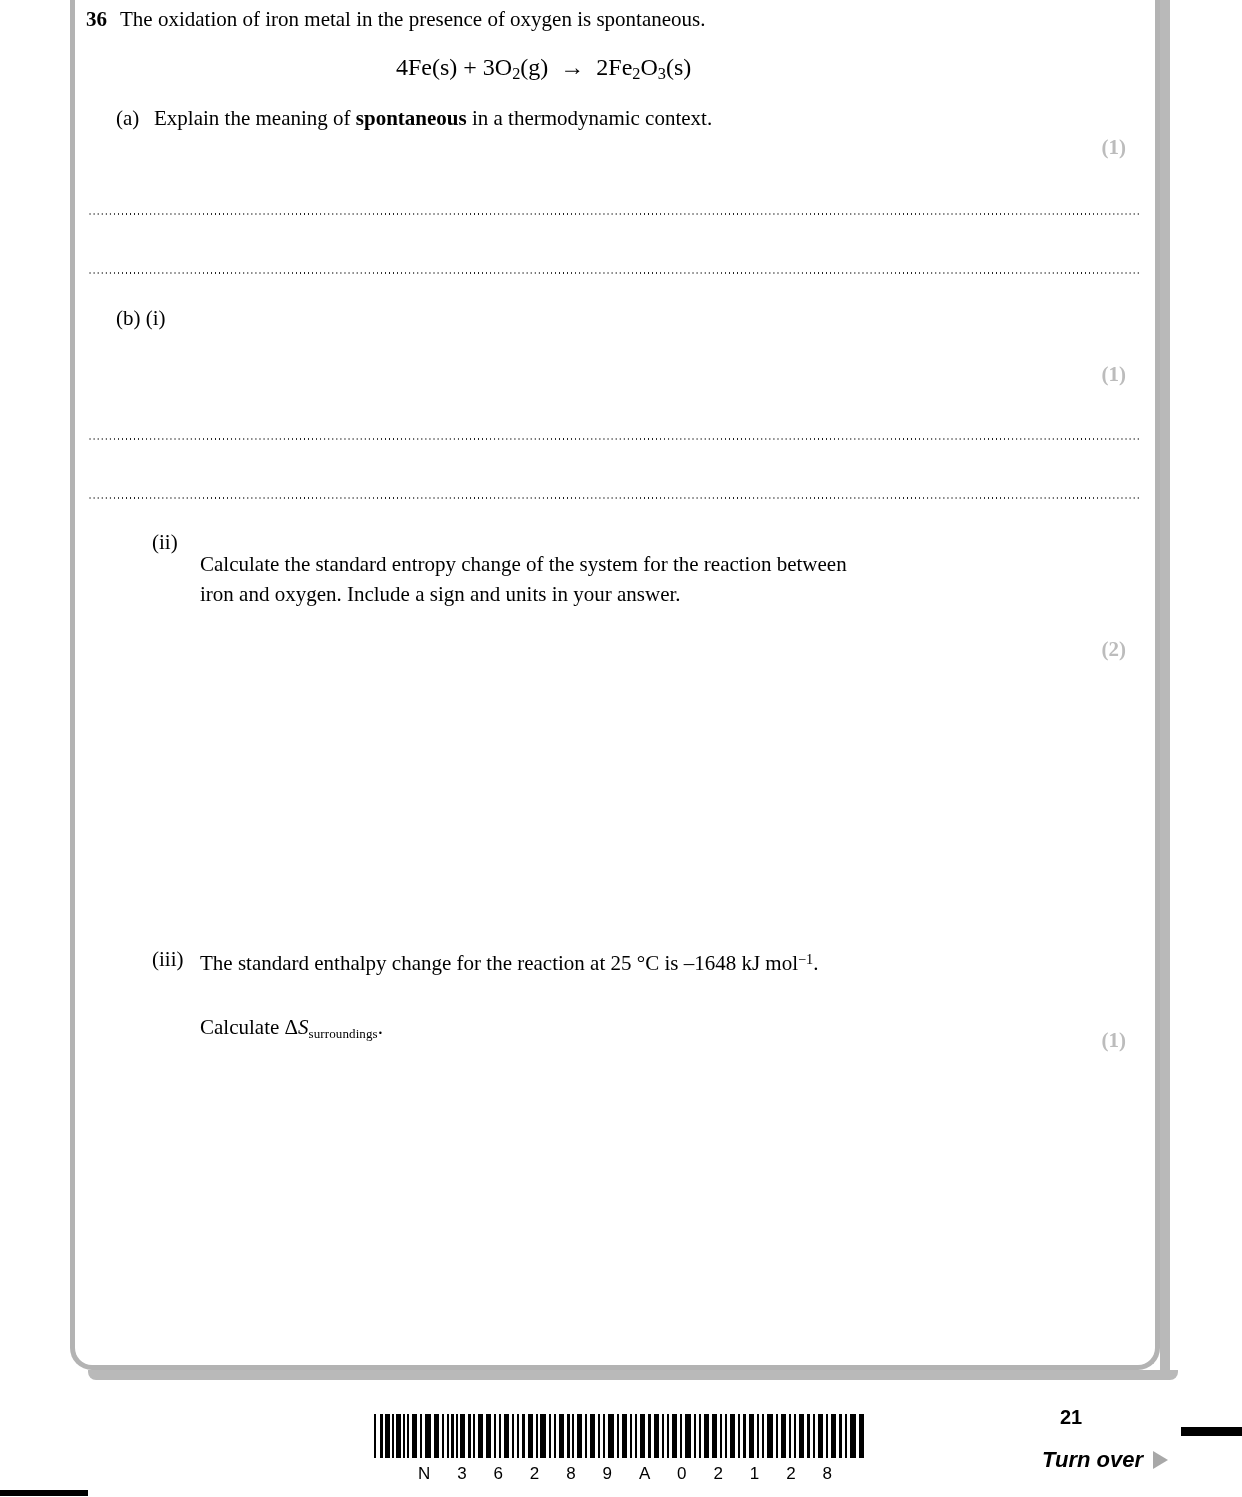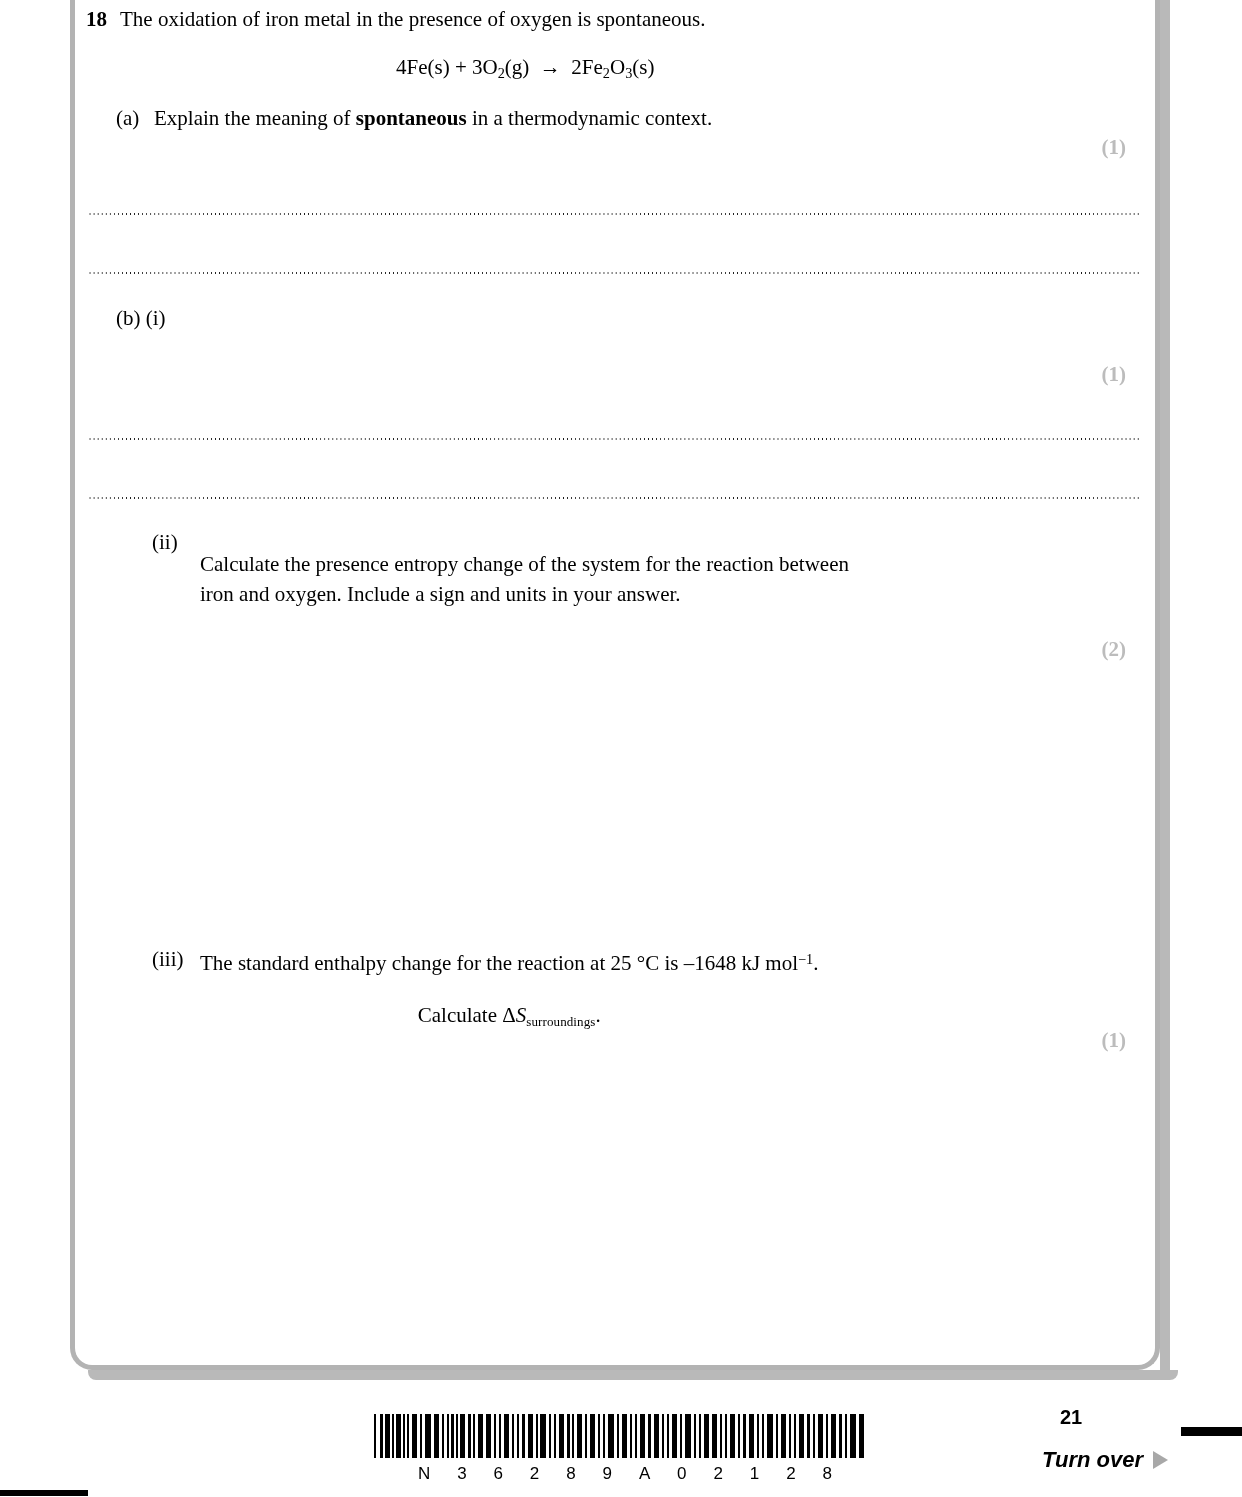--- a/index.html
+++ b/index.html
@@ -74,21 +74,21 @@
     flex: none;
   }
   .q-text {
     font-size: 21px;
     line-height: 30px;
   }
   .q-text b { font-weight: bold; }
 
   .equation {
     position: absolute;
-    font-size: 21px;
+    font-size: 24px;
     line-height: 30px;
     white-space: nowrap;
   }
 
   sub { font-size: 0.68em; vertical-align: -0.25em; }
   sup { font-size: 0.68em; vertical-align: 0.45em; }
 
   .marks {
     position: absolute;
     font-size: 21px;
@@ -193,21 +193,21 @@
 </head>
 <body>
 
 <div id="frame-shadow-right"></div>
 <div id="frame-shadow-bottom"></div>
 <div id="page-frame"></div>
 
 <div id="content">
 
   <div class="q-row" style="left:8px; top:4px; width:1000px;">
-    <div class="q-num">18</div>
+    <div class="q-num">36</div>
     <div class="q-text">The oxidation of iron metal in the presence of oxygen is spontaneous.</div>
   </div>
 
   <div class="equation" style="left:318px; top:52px;">
     <span>4Fe(s) + 3O</span><sub>2</sub><span>(g)</span>&nbsp;&nbsp;<span>→</span>&nbsp;&nbsp;<span>2Fe</span><sub>2</sub><span>O</span><sub>3</sub><span>(s)</span>
   </div>
 
   <div class="q-row" style="left:38px; top:103px; width:990px;">
     <div class="q-label" style="width:38px;">(a)</div>
     <div class="q-text"><span>Explain the meaning of </span><b>spontaneous</b><span> in a thermodynamic context.</span></div>
@@ -221,31 +221,31 @@
     <div class="q-label" style="width:84px;">(b) (i)</div>
   </div>
   <div class="marks" style="left:988px; top:362px;">(1)</div>
 
   <div class="dotline" style="top:438px;"></div>
   <div class="dotline" style="top:497px;"></div>
 
   <div class="q-row" style="left:74px; top:527px; width:990px;">
     <div class="q-label" style="width:48px;">(ii)</div>
     <div class="q-text">
-      <div style="margin-top:22px;">Calculate the presence entropy change of the system for the reaction between</div>
+      <div style="margin-top:22px;">Calculate the standard entropy change of the system for the reaction between</div>
       <div>iron and oxygen.  Include a sign and units in your answer.</div>
     </div>
   </div>
   <div class="marks" style="left:988px; top:637px;">(2)</div>
 
   <div class="q-row" style="left:74px; top:944px; width:990px;">
     <div class="q-label" style="width:48px;">(iii)</div>
     <div class="q-text">
       <div><span>The standard enthalpy change for the reaction at 25 °C is –1648 kJ mol</span><sup>−1</sup><span>.</span></div>
-      <div style="margin-top:22px;text-align:center;"><span>Calculate Δ</span><span class="italic-s">S</span><span class="ds-sub">surroundings</span><span>.</span></div>
+      <div style="margin-top:34px;"><span>Calculate Δ</span><span class="italic-s">S</span><span class="ds-sub">surroundings</span><span>.</span></div>
     </div>
   </div>
   <div class="marks" style="left:988px; top:1028px;">(1)</div>
 
 </div>
 
 <div id="footer">
 
   <div id="barcode-block">
     <svg id="barcode-bars" viewBox="0 0 497 44" preserveAspectRatio="none">

